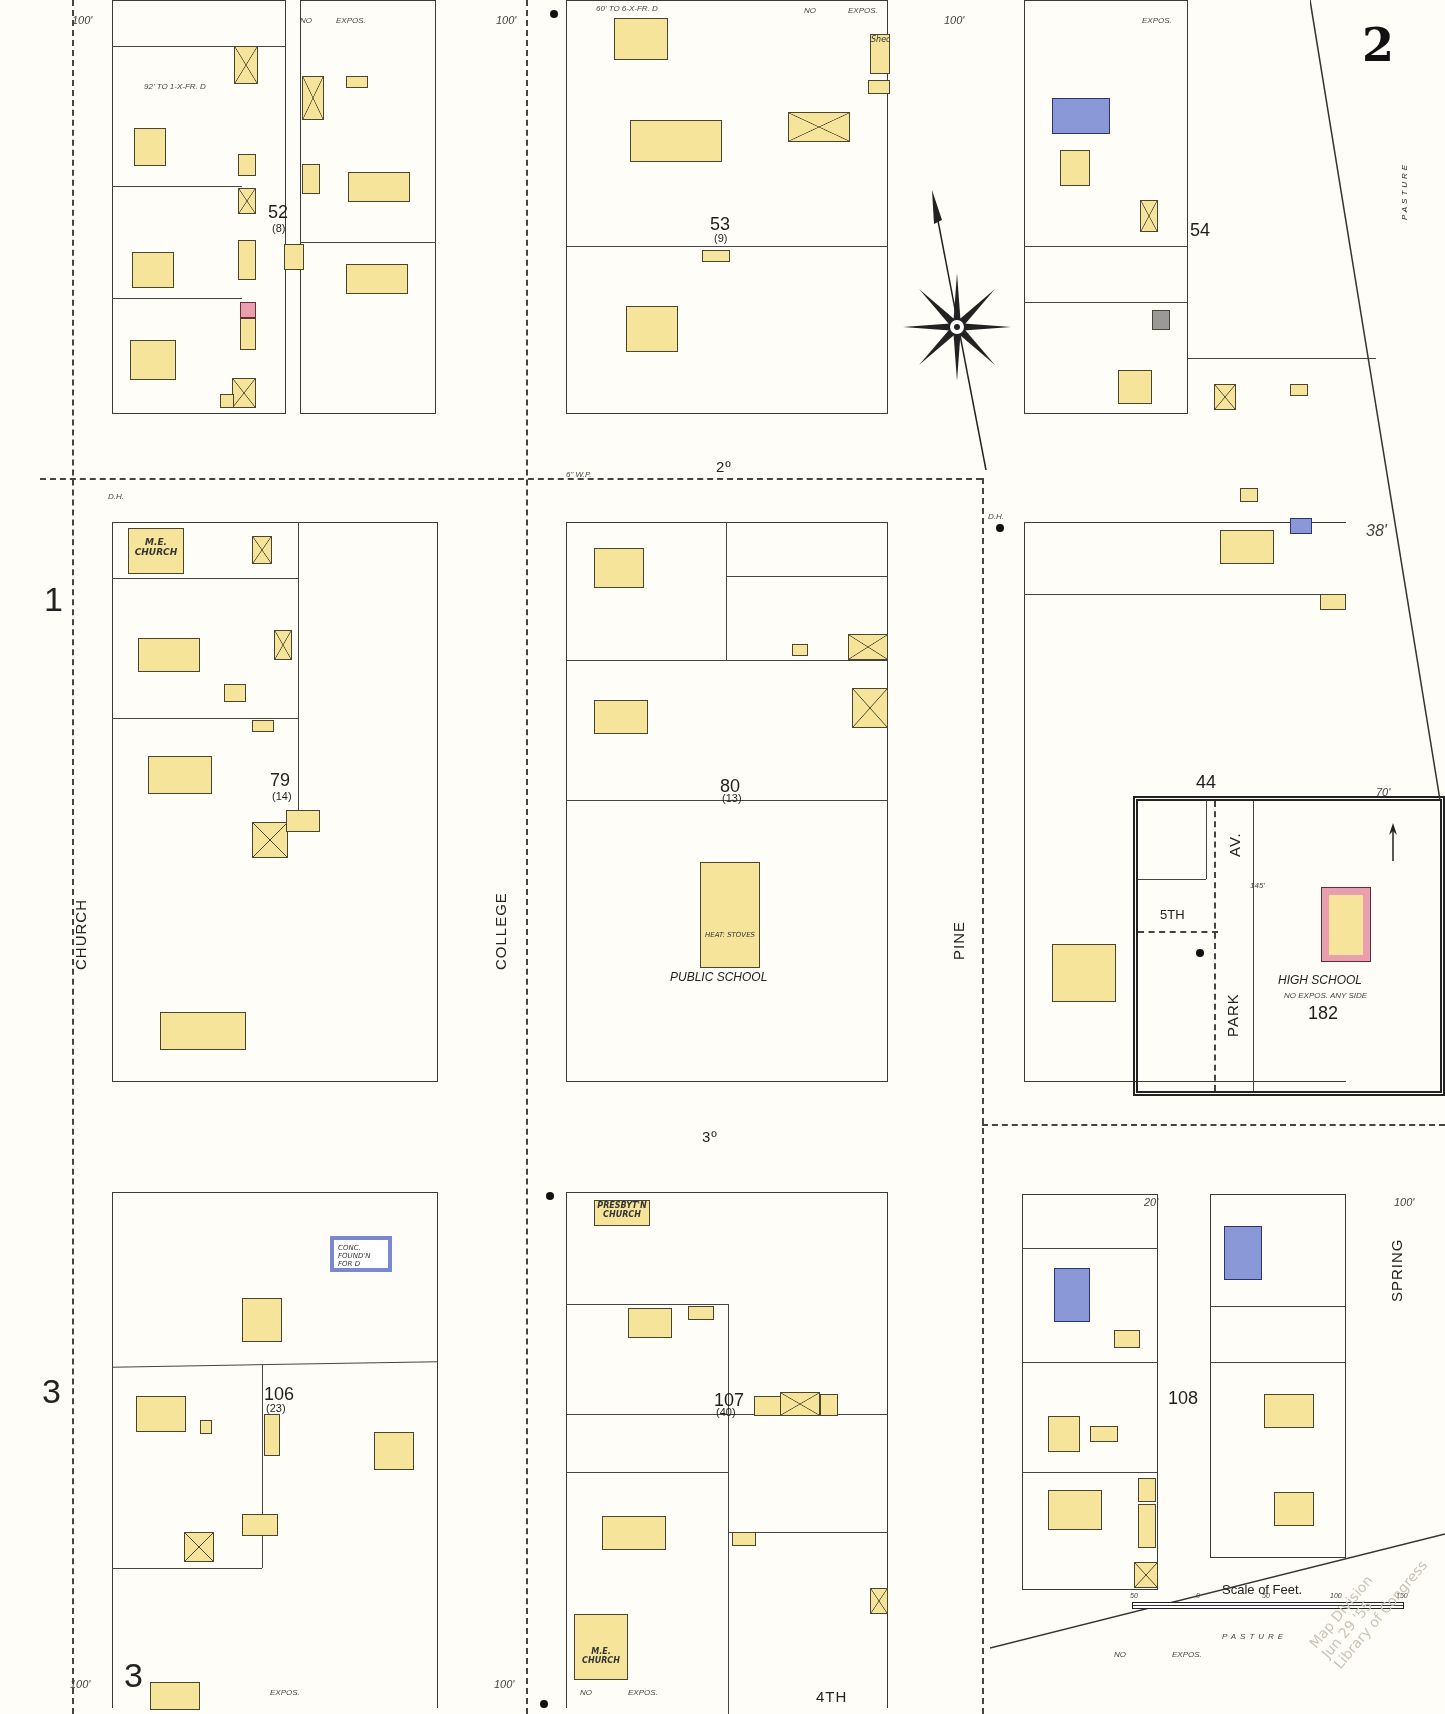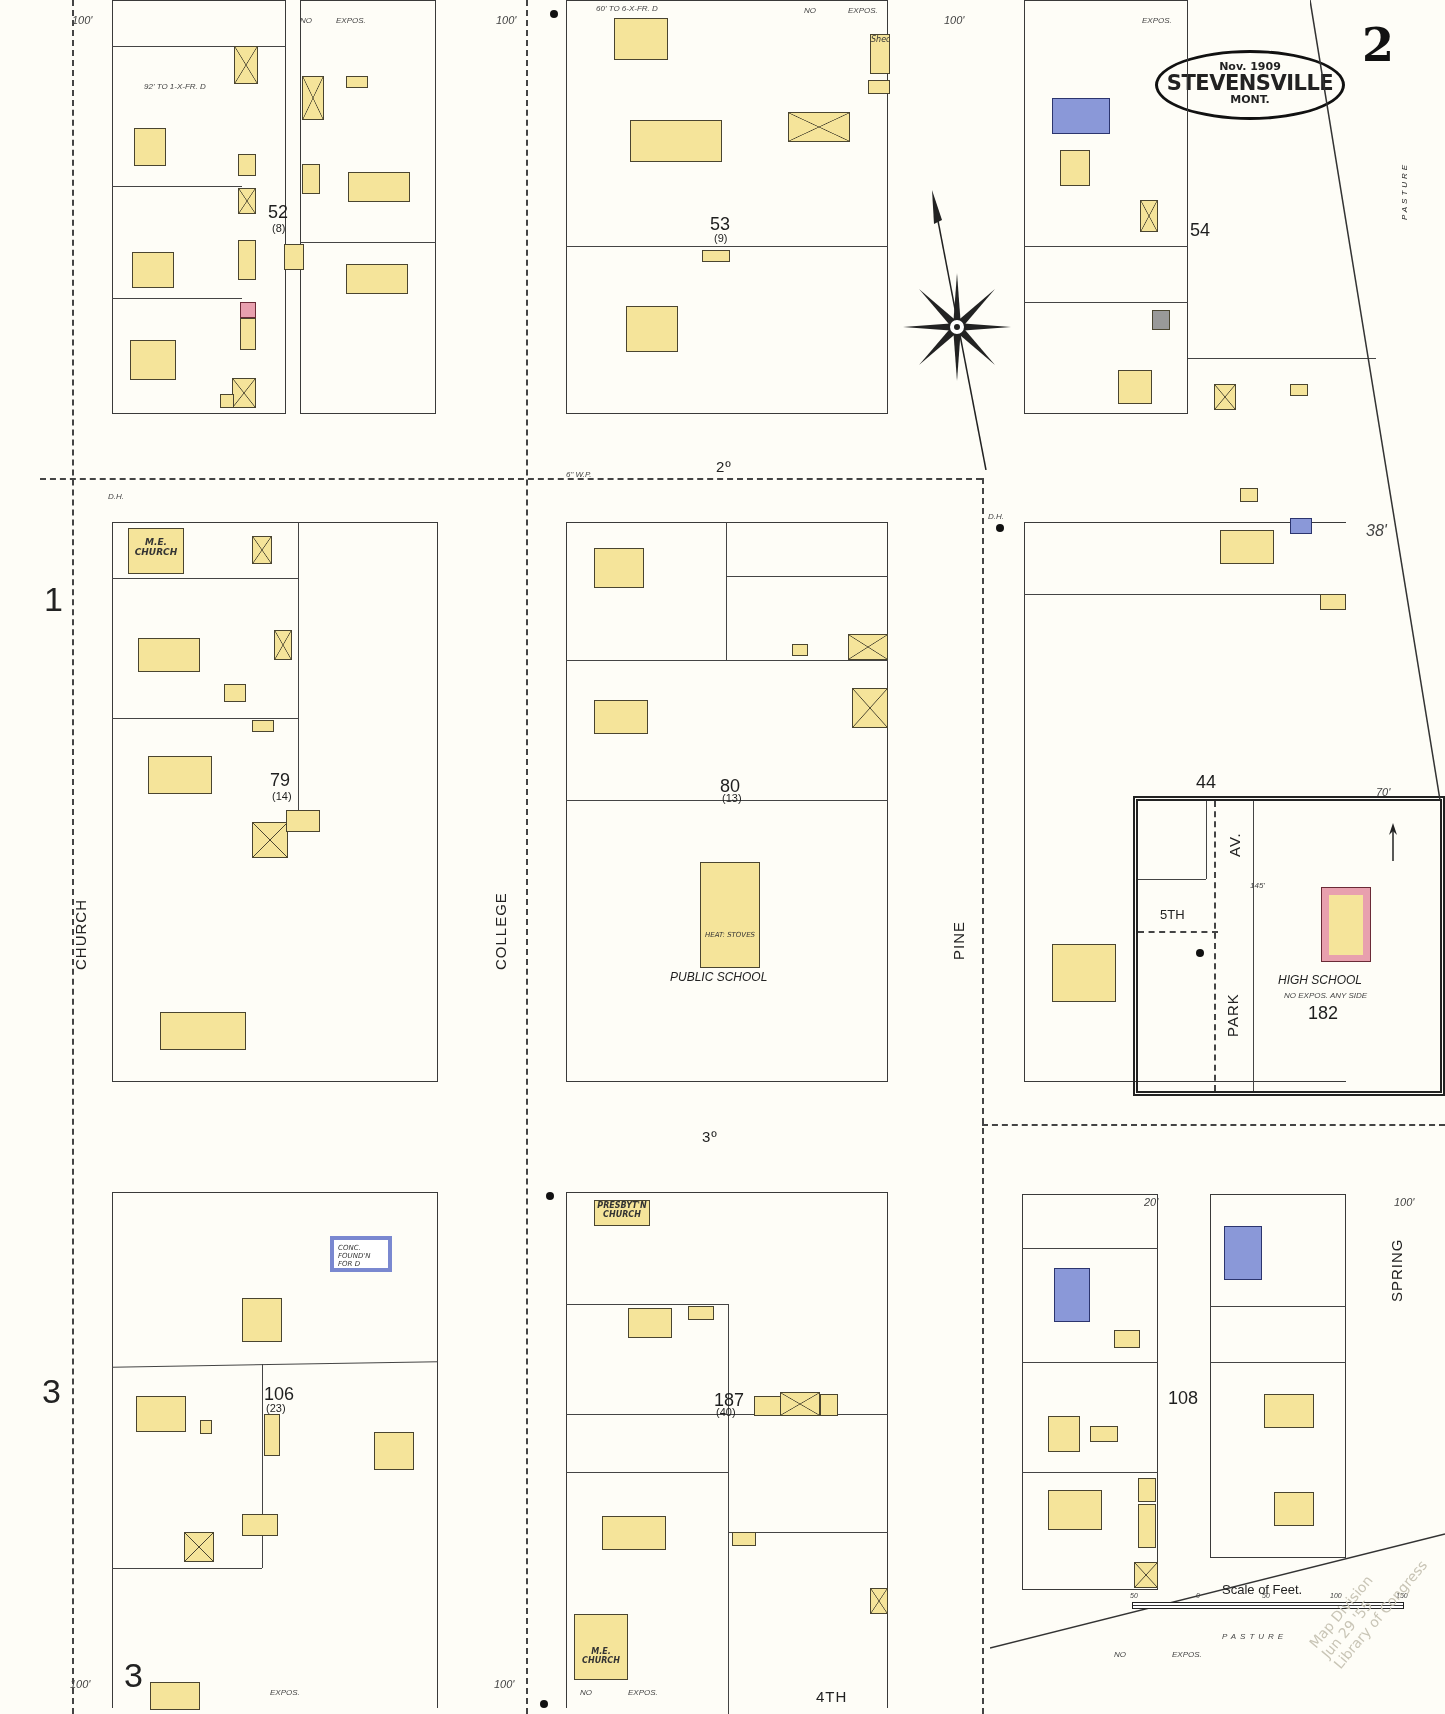--- a/index.html
+++ b/index.html
@@ -31,25 +31,20 @@
   .inset{position:absolute;left:1133px;top:796px;width:312px;height:300px;border:5px double #222;box-sizing:border-box;}
   .dot{position:absolute;width:8px;height:8px;border-radius:50%;background:#111;}
   .scalebar{position:absolute;left:1132px;top:1602px;width:272px;height:7px;border:1.5px solid #222;box-sizing:border-box;background:linear-gradient(#fff 40%,#333 40%,#333 60%,#fff 60%);}
   .stamp{position:absolute;left:1300px;top:1580px;transform:rotate(-50deg);color:#c9c5b6;font-size:14px;line-height:16px;}
 </style>
 </head>
 <body>
 
 <div class="map">
 
-  <div class="title-oval">
-    <div class="d">Nov. 1909</div>
-    <div class="c">STEVENSVILLE</div>
-    <div class="s">MONT.</div>
-  </div>
   <div class="lbl sheet" style="left:1362px;top:18px;">2</div>
 
   <div class="lbl" style="left:44px;top:580px;font-size:34px;">1</div>
   <div class="lbl" style="left:42px;top:1372px;font-size:34px;">3</div>
   <div class="lbl" style="left:124px;top:1656px;font-size:34px;">3</div>
 
   <div class="dash-v" style="left:72px;top:0;height:1714px;"></div>
   <div class="dash-v" style="left:526px;top:0;height:1714px;"></div>
   <div class="dash-v" style="left:982px;top:478px;height:1236px;"></div>
   <div class="dash-h" style="left:40px;top:478px;width:942px;"></div>
@@ -219,21 +214,21 @@
   <div class="line" style="left:112px;top:1568px;width:150px;height:1px;"></div>
   <div class="lbl blocknum" style="left:264px;top:1384px;">106</div>
   <div class="lbl blocksub" style="left:266px;top:1402px;">(23)</div>
 
   <div class="blk" style="left:566px;top:1192px;width:322px;height:516px;border-bottom:none;"></div>
   <div class="line" style="left:566px;top:1304px;width:162px;height:1px;"></div>
   <div class="line" style="left:728px;top:1304px;width:1px;height:410px;"></div>
   <div class="line" style="left:566px;top:1414px;width:322px;height:1px;"></div>
   <div class="line" style="left:566px;top:1472px;width:162px;height:1px;"></div>
   <div class="line" style="left:728px;top:1532px;width:160px;height:1px;"></div>
-  <div class="lbl blocknum" style="left:714px;top:1390px;">187</div>
+  <div class="lbl blocknum" style="left:714px;top:1390px;">107</div>
   <div class="lbl blocksub" style="left:716px;top:1406px;">(40)</div>
 
   <div class="blk" style="left:1022px;top:1194px;width:136px;height:396px;"></div>
   <div class="line" style="left:1022px;top:1248px;width:136px;height:1px;"></div>
   <div class="line" style="left:1022px;top:1362px;width:136px;height:1px;"></div>
   <div class="line" style="left:1022px;top:1472px;width:136px;height:1px;"></div>
   <div class="blk" style="left:1210px;top:1194px;width:136px;height:364px;"></div>
   <div class="line" style="left:1210px;top:1306px;width:136px;height:1px;"></div>
   <div class="line" style="left:1210px;top:1362px;width:136px;height:1px;"></div>
   <div class="lbl blocknum" style="left:1168px;top:1388px;">108</div>

